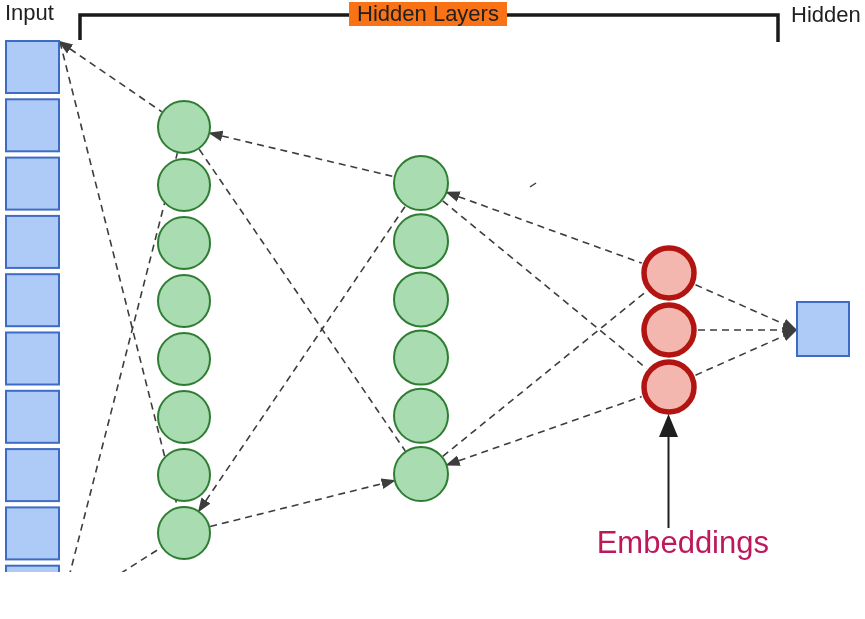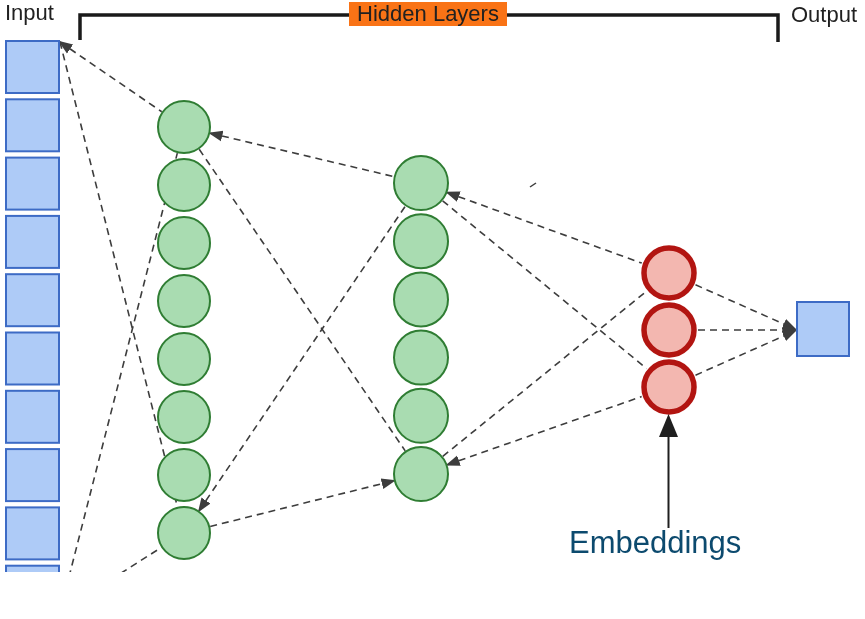--- a/index.html
+++ b/index.html
@@ -3,21 +3,21 @@
 <meta charset="utf-8">
 <style>
   html,body{margin:0;padding:0;background:#fff;}
   #stage{position:relative;width:865px;height:572px;overflow:hidden;background:#ffffff;
          font-family:"Liberation Sans",sans-serif;}
   #net-svg{position:absolute;left:0;top:0;}
   .lbl{position:absolute;color:#212121;white-space:nowrap;line-height:1.1;}
   #lbl-input{left:5px;top:1px;font-size:22px;}
   #lbl-hidden{left:349px;top:2px;width:158px;text-align:center;font-size:22px;background:#f97316;}
   #lbl-output{left:791px;top:3px;font-size:22px;}
-  #lbl-embeddings{left:569px;top:526px;width:200px;text-align:left;font-size:31px;color:#0c4a6e;}
+  #lbl-embeddings{left:569px;top:526px;width:200px;text-align:right;font-size:31px;color:#be185d;}
 </style>
 </head>
 <body>
 
 <div id="stage">
   <svg id="net-svg" width="865" height="619" viewBox="0 0 865 619">
       <defs>
         <marker id="arr" viewBox="0 0 10 10" refX="8.5" refY="5" markerWidth="9" markerHeight="9" orient="auto-start-reverse">
           <path d="M0,1.2 L10,5 L0,8.8 Z" fill="#3d3d3d"></path>
         </marker>
@@ -66,15 +66,15 @@
       <circle cx="421" cy="474" r="27" fill="#a9dcb1" stroke="#2f7d33" stroke-width="2"></circle>
       <circle cx="669" cy="273" r="25" fill="#f3b7b0" stroke="#b21511" stroke-width="5.5"></circle>
       <circle cx="669" cy="330" r="25" fill="#f3b7b0" stroke="#b21511" stroke-width="5.5"></circle>
       <circle cx="669" cy="387" r="25" fill="#f3b7b0" stroke="#b21511" stroke-width="5.5"></circle>
       <rect x="797" y="302" width="52" height="54" fill="#aecbf7" stroke="#3d6bc5" stroke-width="2"></rect>
       <line x1="668.5" y1="433" x2="668.5" y2="528" stroke="#1f1f1f" stroke-width="2"></line>
       <polygon points="668.5,414 659,437 678,437" fill="#1f1f1f"></polygon>
     </svg>
   <div class="lbl" id="lbl-input">Input</div>
   <div class="lbl" id="lbl-hidden">Hidden Layers</div>
-  <div class="lbl" id="lbl-output">Output</div>
+  <div class="lbl" id="lbl-output">Hidden</div>
   <div class="lbl" id="lbl-embeddings">Embeddings</div>
 </div>
 
 </body></html>

